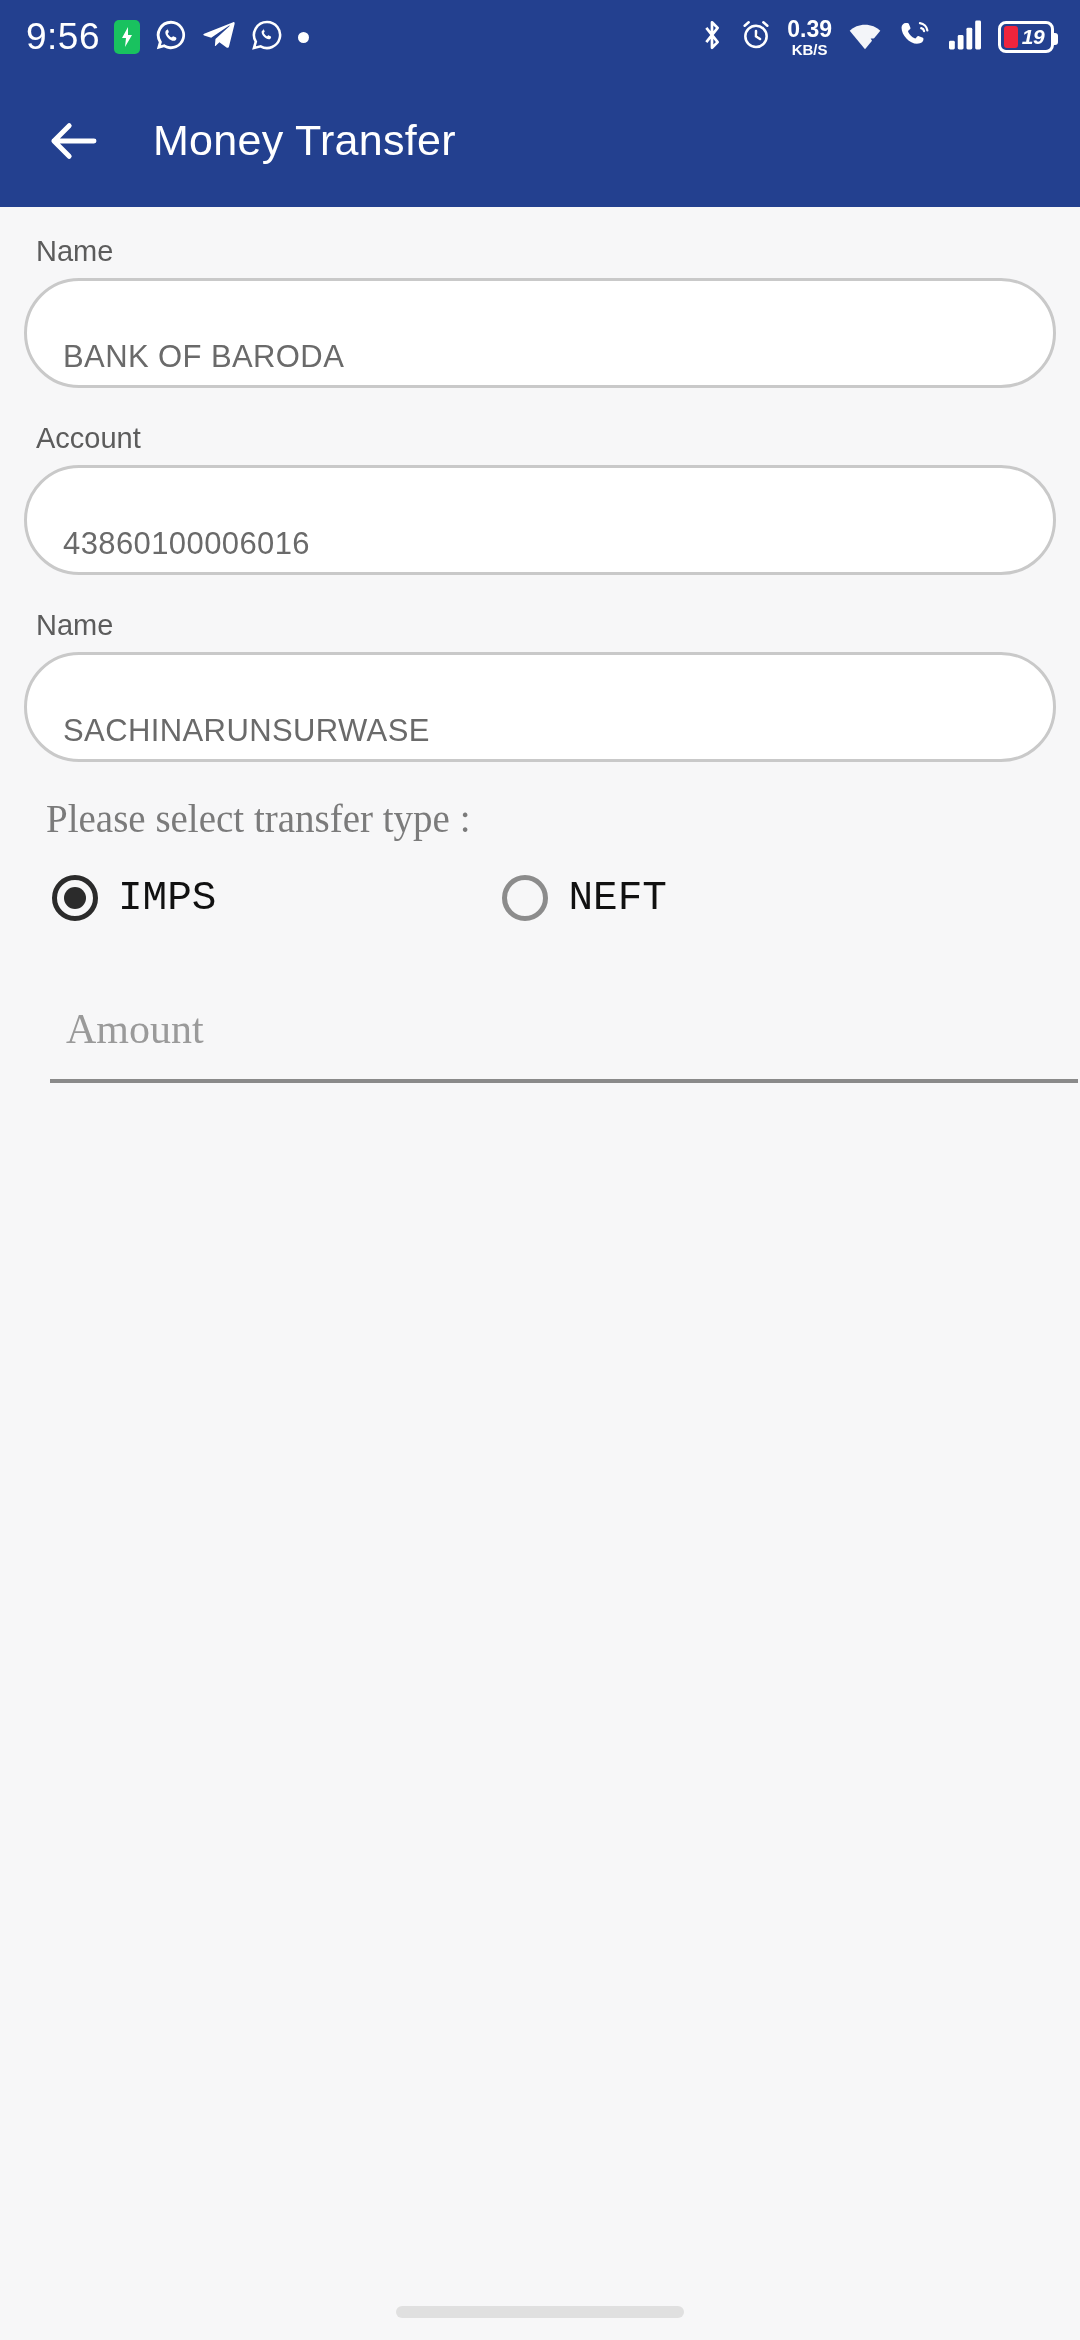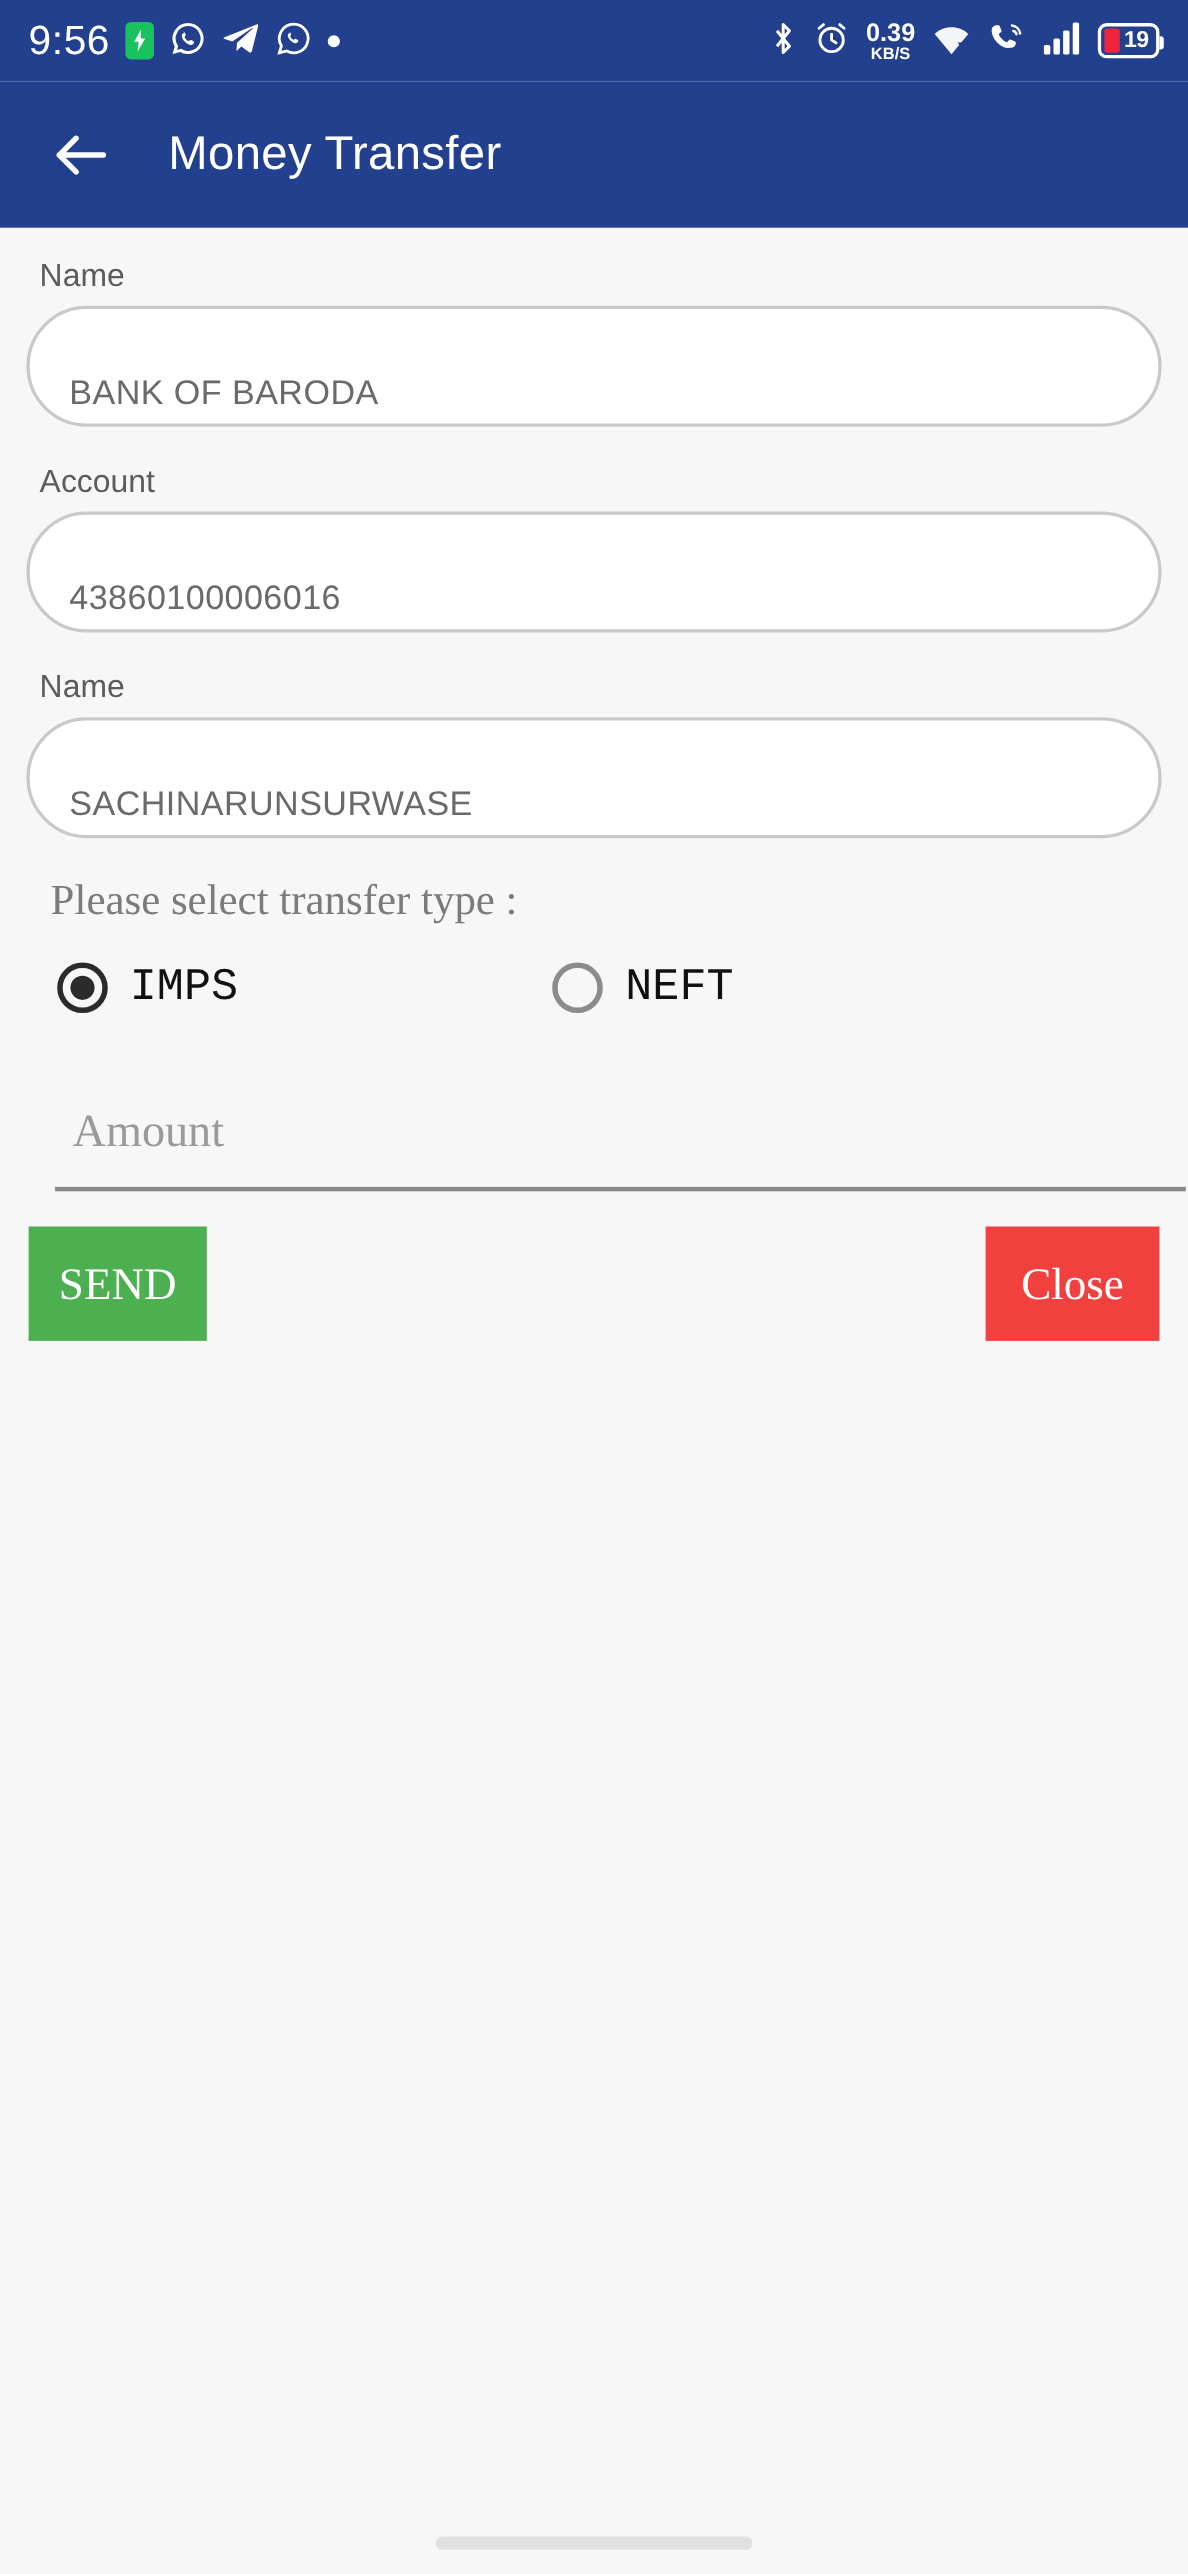--- a/index.html
+++ b/index.html
@@ -37,20 +37,21 @@
     display:flex; align-items:center; position:relative; padding:0 3px;
   }
   .batt-box::after {
     content:""; position:absolute; right:-7px; top:9px;
     width:4px; height:12px; background:#fff; border-radius:0 3px 3px 0;
   }
   .batt-fill { width:14px; height:22px; background:#F0243C; border-radius:3px; }
   .batt-num {
     flex:1; text-align:center; font-size:21px; font-weight:700; color:#fff;
     letter-spacing:-0.5px;
+    font-style:italic;
   }
 
   
   .appbar {
     position:absolute; top:74px; left:0; width:1080px; height:133px;
     background:#23408F; display:flex; align-items:center; padding:0 45px;
   }
   .back-btn { width:56px; height:56px; display:flex; align-items:center; justify-content:center; cursor:pointer; }
   .appbar-title {
     color:#fff; font-size:43px; font-weight:400; margin-left:52px; letter-spacing:0.3px;
@@ -243,20 +244,16 @@
       <div class="radio-item second">
         <span class="radio-ring off"></span>
         <span class="radio-label">NEFT</span>
       </div>
     </div>
 
     <div class="amount-wrap">
       <input class="amount-input" type="text" placeholder="Amount" style="">
     </div>
 
-    <div class="btn-row">
-      <button class="btn btn-send">SEND</button>
-      <button class="btn btn-close">Close</button>
-    </div>
   </div>
 
   <div class="navpill"></div>
 </div>
 
 </body></html>

